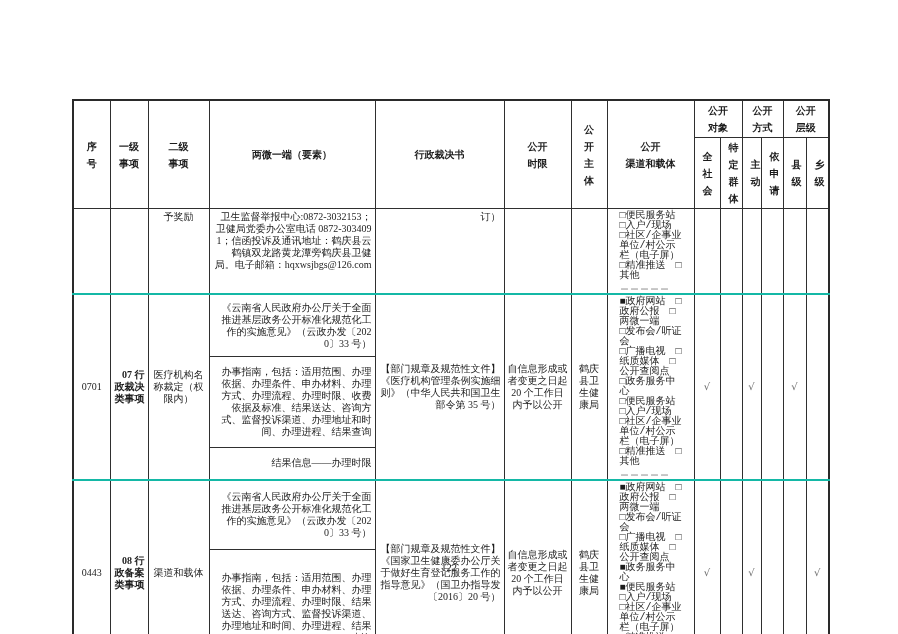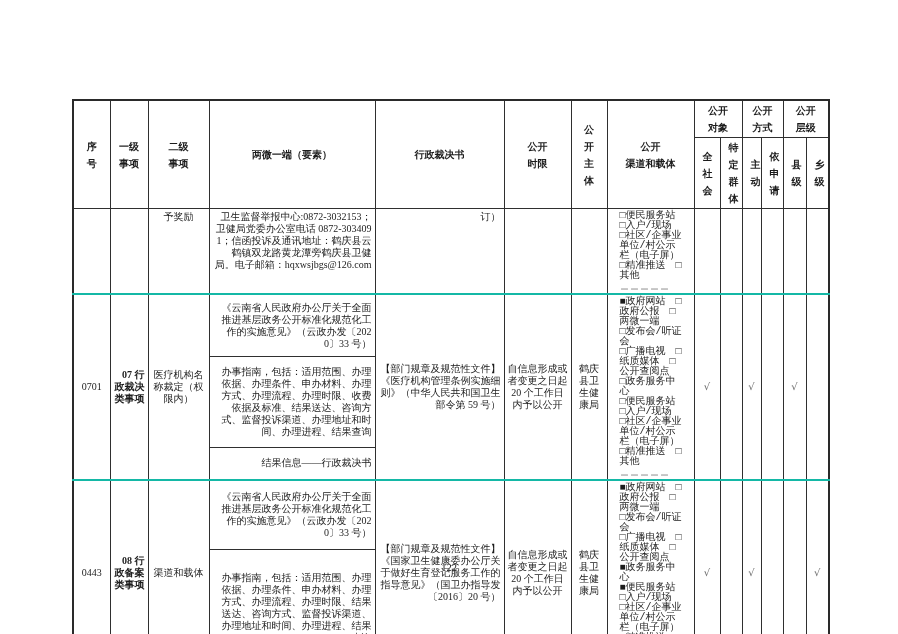--- a/index.html
+++ b/index.html
@@ -122,42 +122,42 @@
         <td></td>
         <td></td>
         <td></td>
       </tr>
 
       <tr class="rsep" style="height:36px">
         <td rowspan="3">0701</td>
         <td rowspan="3" class="boldc">07 行政裁决类事项</td>
         <td rowspan="3">医疗机构名称裁定（权限内）</td>
         <td class="left">《云南省人民政府办公厅关于全面推进基层政务公开标准化规范化工作的实施意见》（云政办发〔2020〕33 号）</td>
-        <td rowspan="3" class="left">【部门规章及规范性文件】《医疗机构管理条例实施细则》（中华人民共和国卫生部令第 59 号）</td>
+        <td rowspan="3" class="left">【部门规章及规范性文件】《医疗机构管理条例实施细则》（中华人民共和国卫生部令第 35 号）</td>
         <td rowspan="3">自信息形成或者变更之日起 20 个工作日内予以公开</td>
         <td rowspan="3">鹤庆县卫生健康局</td>
         <td rowspan="3" class="chan">■政府网站　□政府公报　□两微一端
 □发布会/听证会
 □广播电视　□纸质媒体　□公开查阅点　□政务服务中心
 □便民服务站
 □入户/现场　□社区/企事业单位/村公示栏（电子屏）
 □精准推送　□其他
 ＿＿＿＿＿</td>
         <td rowspan="3" class="chk">√</td>
         <td rowspan="3" class="chk"></td>
         <td rowspan="3" class="chk">√</td>
         <td rowspan="3" class="chk"></td>
         <td rowspan="3" class="chk">√</td>
         <td rowspan="3" class="chk"></td>
       </tr>
       <tr style="height:71px">
         <td class="left">办事指南，包括：适用范围、办理依据、办理条件、申办材料、办理方式、办理流程、办理时限、收费依据及标准、结果送达、咨询方式、监督投诉渠道、办理地址和时间、办理进程、结果查询</td>
       </tr>
       <tr style="height:28px">
-        <td class="left">结果信息——行政裁决书</td>
+        <td class="left">结果信息——办理时限</td>
       </tr>
 
       <tr class="rsep" style="height:37px">
         <td rowspan="2">0443</td>
         <td rowspan="2" class="boldc">08 行政备案类事项</td>
         <td rowspan="2">渠道和载体</td>
         <td class="left">《云南省人民政府办公厅关于全面推进基层政务公开标准化规范化工作的实施意见》（云政办发〔2020〕33 号）</td>
         <td rowspan="2" class="left">【部门规章及规范性文件】《国家卫生健康委办公厅关于做好生育登记服务工作的指导意见》（国卫办指导发〔2016〕20 号）</td>
         <td rowspan="2">自信息形成或者变更之日起 20 个工作日内予以公开</td>
         <td rowspan="2">鹤庆县卫生健康局</td>

